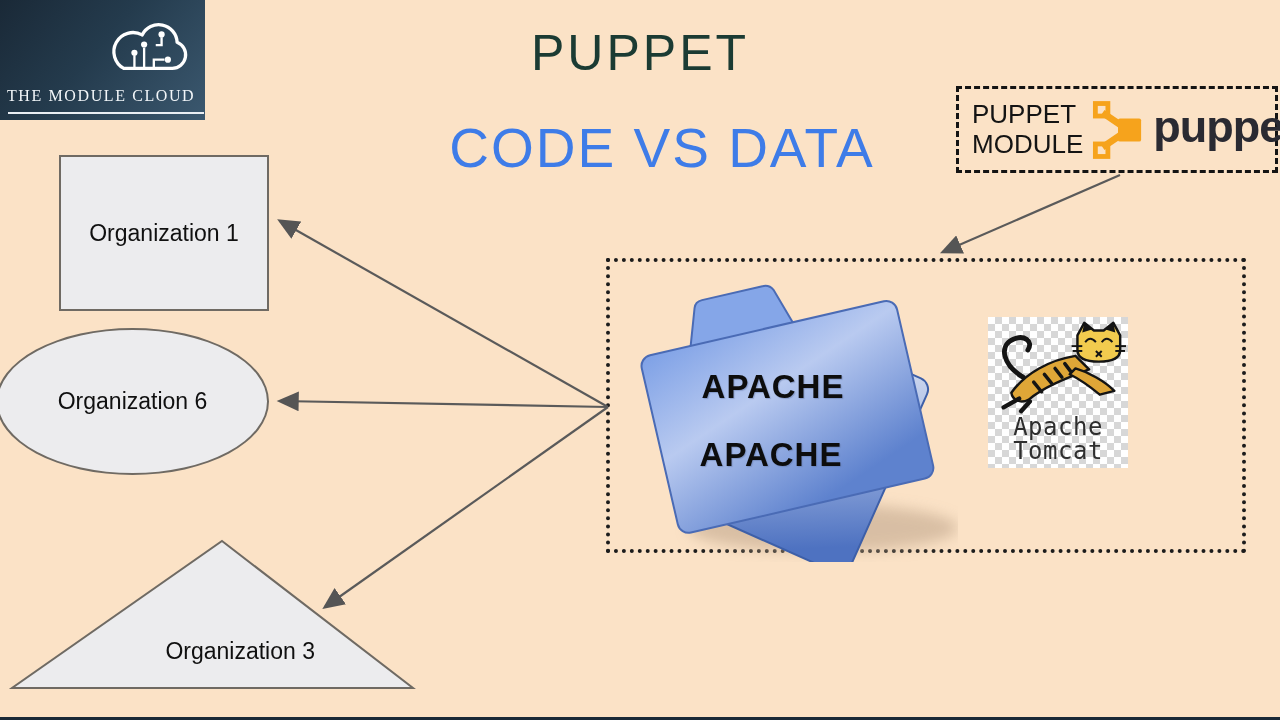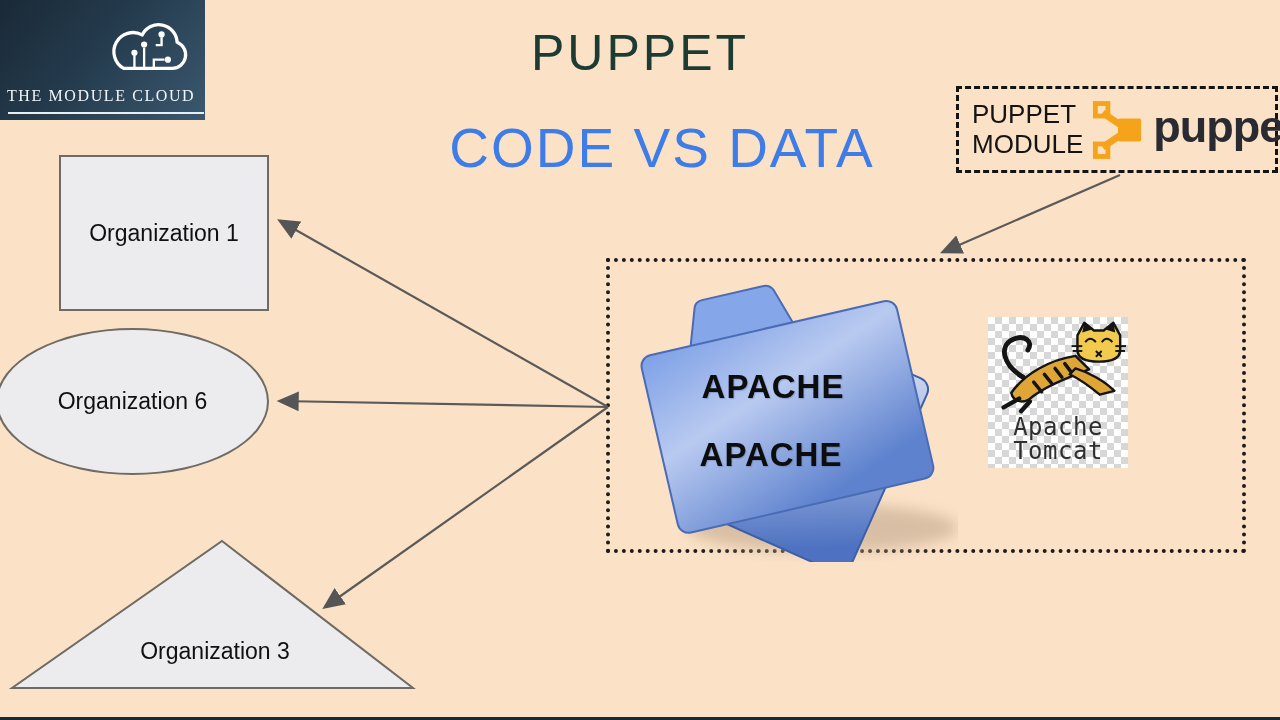--- a/index.html
+++ b/index.html
@@ -79,21 +79,21 @@
     display:flex;align-items:center;justify-content:center;
   }
   .org-ellipse{
     position:absolute;left:-4px;top:328px;width:273px;height:147px;
     background:#ECECEE;border:2px solid #6F6A63;border-radius:50%;box-sizing:border-box;
     display:flex;align-items:center;justify-content:center;
   }
   .org-label{font-size:23px;color:#101010;}
   .org-triangle-svg{position:absolute;left:8px;top:536px;width:412px;height:156px;}
   .org-triangle-label{
-    position:absolute;left:115px;top:638px;width:200px;text-align:center;
+    position:absolute;left:115px;top:638px;width:200px;text-align:right;
     font-size:23px;color:#101010;
   }
 
   
   .arrows{position:absolute;left:0;top:0;width:1280px;height:720px;pointer-events:none;}
 </style>
 </head>
 <body>
 
 <div class="stage">

